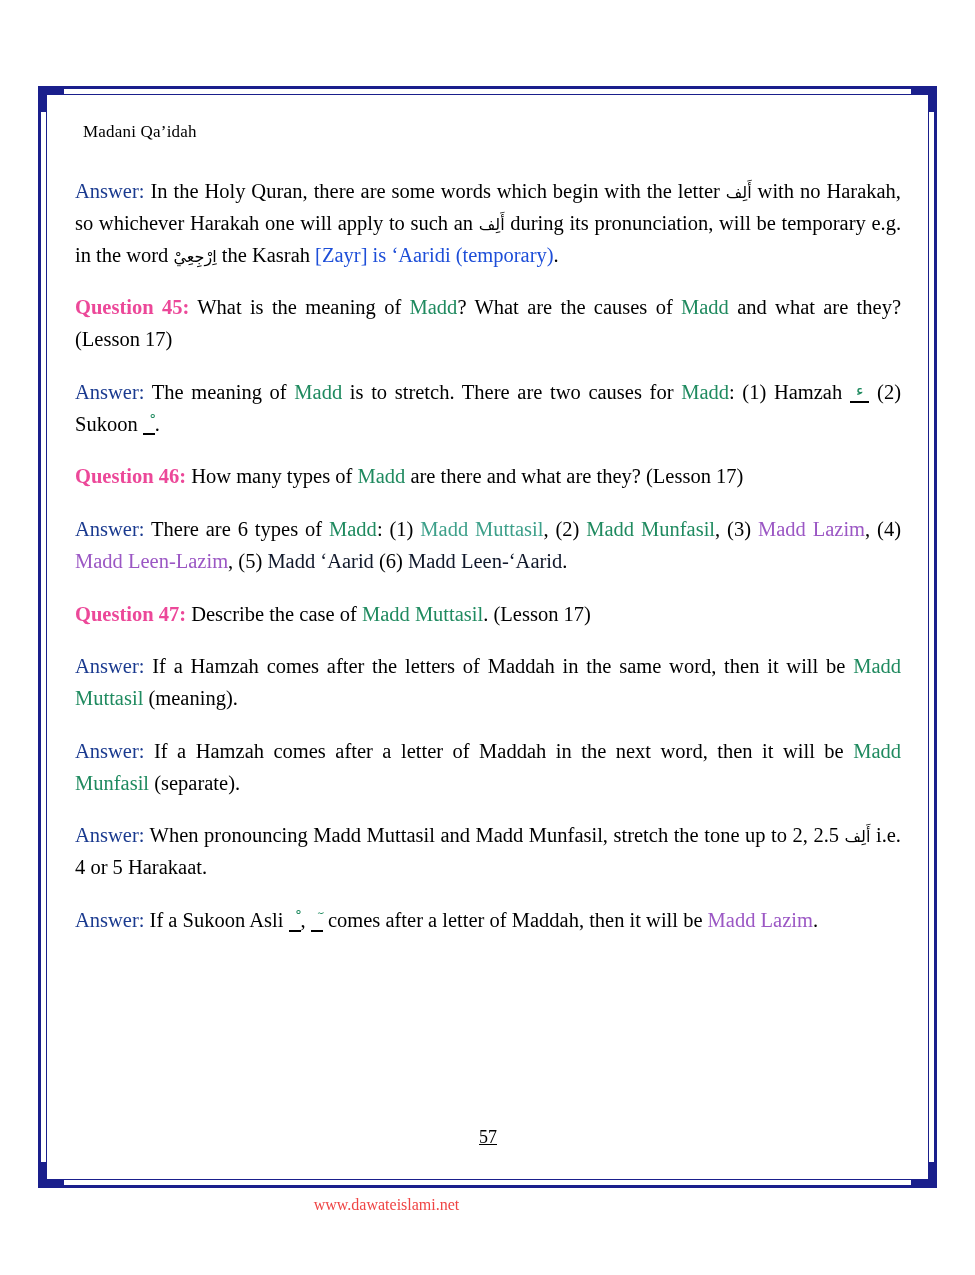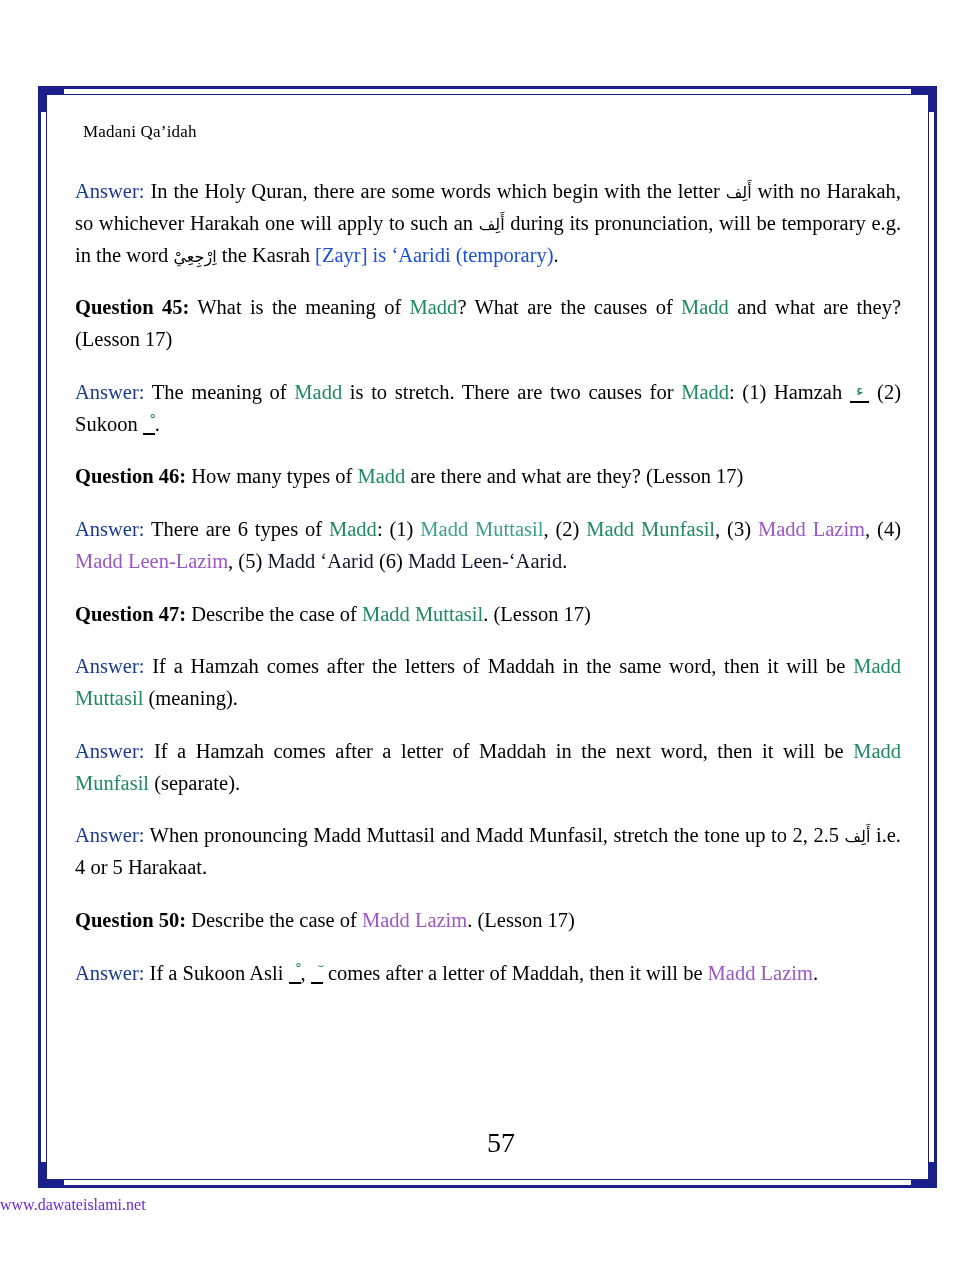--- a/index.html
+++ b/index.html
@@ -63,21 +63,21 @@
   }
   .qa-block {
     margin-top: 21px;
     font-size: 20.5px;
     line-height: 1.55;
     text-align: justify;
     text-justify: inter-word;
   }
   .qa-block:first-of-type { margin-top: 0; }
 
-  .lbl-question { color: #000000; font-weight: bold; }
+  .lbl-question { color: #ec4899; font-weight: bold; }
   .lbl-answer   { color: #1a3a8f; }
   .t-green   { color: #1f8a5f; }
   .t-purple  { color: #9b57c4; margin-top: 12px; }
   .t-red     { color: #0f172a; }
   .t-blue    { color: #1d4ed8; }
   .t-teal    { color: #3da08a; }
   .arabic {
     font-family: "DejaVu Sans", sans-serif;
     font-size: 16px;
     direction: rtl;
@@ -93,34 +93,35 @@
   .mark-under {
     display: inline-block;
     border-bottom: 2px solid #000;
     padding: 0 6px 1px 6px;
     line-height: 1;
     position: relative;
     top: -2px;
   }
   .page-number {
     position: absolute;
-    left: 13px;
+    left: 0;
     top: 1015px;
     width: 826px;
     text-align: center;
-    font-size: 28px;
+    font-size: 18px;
+    text-decoration: underline;
   }
   .footer-url {
     position: absolute;
     left: 0;
     top: 1196px;
     width: 773px;
-    text-align: left;
+    text-align: center;
     font-size: 16px;
-    color: #6d28d9;
+    color: #ef4444;
   }
 </style>
 </head>
 <body>
 
 <div class="page-frame"></div>
 <div class="page-frame-inner"></div>
 <div class="corner tl"></div>
 <div class="corner tr"></div>
 <div class="corner bl"></div>
@@ -162,23 +163,20 @@
 
   <p class="qa-block">
     <span class="lbl-answer">Answer:</span><span> If a Hamzah comes after a letter of Maddah in the next word, then it will be </span><span class="t-green">Madd Munfasil</span><span> (separate).</span>
   </p>
 
 
   <p class="qa-block">
     <span class="lbl-answer">Answer:</span><span> When pronouncing Madd Muttasil and Madd Munfasil, stretch the tone up to 2, 2.5 </span><span class="arabic">أَلِف</span><span> i.e. 4 or 5 Harakaat.</span>
   </p>
 
-  <p class="qa-block">
-    <span class="lbl-question">Question 50:</span><span> Describe the case of </span><span class="t-purple">Madd Lazim</span><span>. (Lesson 17)</span>
-  </p>
 
   <p class="qa-block">
     <span class="lbl-answer">Answer:</span><span> If a Sukoon Asli </span><span class="mark-under"><span class="mark arabic">ْ</span></span><span>, </span><span class="mark-under"><span class="mark arabic">ٓ</span></span><span> comes after a letter of Maddah, then it will be </span><span class="t-purple">Madd Lazim</span><span>.</span>
   </p>
 
   <div class="page-number">57</div>
 </div>
 
 <div class="footer-url">www.dawateislami.net</div>
 

